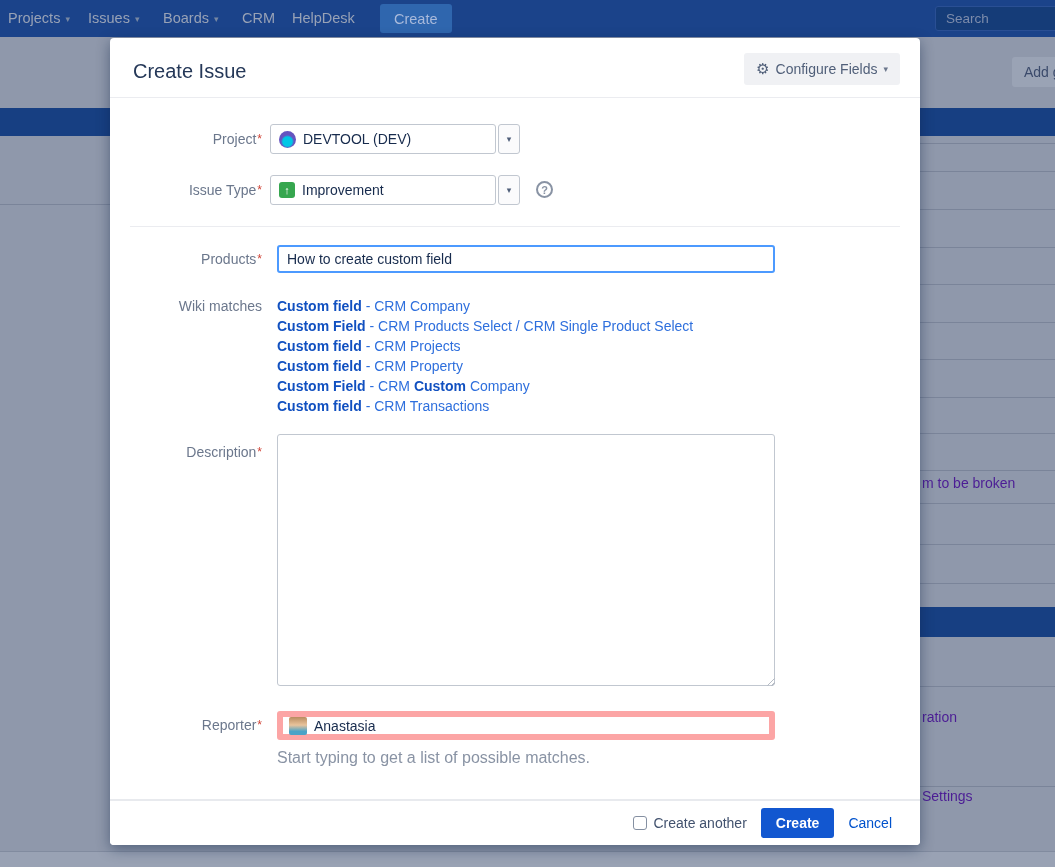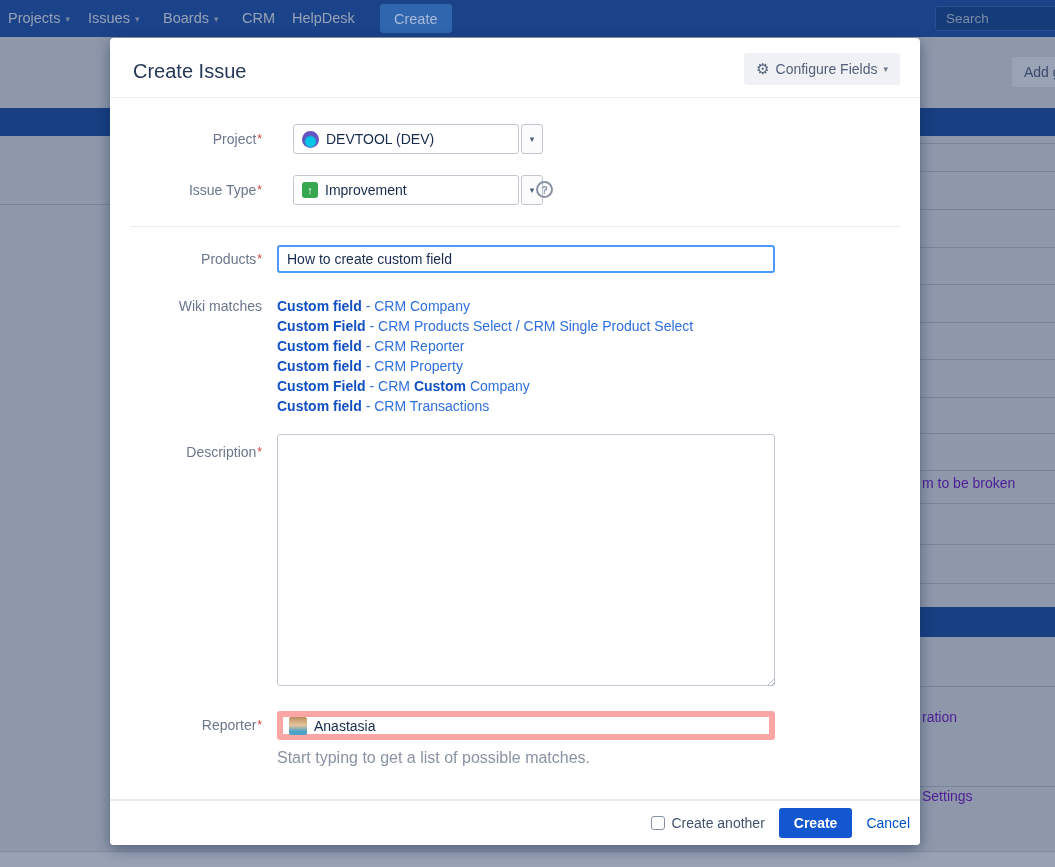--- a/index.html
+++ b/index.html
@@ -35,21 +35,21 @@
   #configure-btn { position:absolute; right:20px; top:15px; height:32px; padding:0 12px;
     background:#f0f1f4; border:none; border-radius:3px; color:#505f79; font-size:14px;
     display:inline-flex; align-items:center; gap:6px; font-family:"Liberation Sans", sans-serif; }
   #configure-btn .gear { font-size:15px; }
   #configure-btn .caret { font-size:9px; color:#6b778c; }
   #modal-header-divider { position:absolute; left:0; right:0; top:59px; height:1px; background:#ebecf0; }
 
   .flabel { position:absolute; left:0; width:152px; text-align:right; color:#6b778c; font-size:14px; }
   .req { color:#d04437; font-size:12px; vertical-align:top; margin-left:1px; }
 
-  .select-row { position:absolute; left:175px; display:flex; gap:2px;padding-left:8px; }
+  .select-row { position:absolute; left:152px; display:flex; gap:2px;padding-left:8px; }
   .select-main { width:226px; height:30px; border:1px solid #c1c7d0; border-radius:3px;
     background:#fff; display:flex; align-items:center; gap:7px; padding:0 8px;
     font-size:14px; color:#172b4d; }
   .select-caret-btn { width:22px; height:30px; border:1px solid #c1c7d0; border-radius:3px;
     background:#fbfbfc; color:#505f79; font-size:9px; display:flex; align-items:center;
     justify-content:center; }
   .proj-icon { width:17px; height:17px; border-radius:50%; flex:0 0 17px;
     background:radial-gradient(circle at 50% 62%, #00c7e6 0 34%, #6554c0 48% 100%); }
   .imp-icon { width:16px; height:16px; border-radius:3px; flex:0 0 16px; background:#36a64f;
     color:#fff; font-size:11px; font-weight:bold; display:flex; align-items:center; justify-content:center; }
@@ -77,21 +77,21 @@
 
   #reporter-field { position:absolute; left:167px; top:673px; width:498px; height:29px;
     border:6px solid #fca5a5; border-radius:3px; background:#fff; display:flex;
     align-items:center; gap:7px; padding:0 6px; font-size:14px; color:#172b4d; }
   #reporter-avatar { width:18px; height:18px; border-radius:2px; flex:0 0 18px;
     background:linear-gradient(180deg,#b98c5f 0%, #e9c49c 45%, #4aa3c7 80%); }
   #reporter-help { position:absolute; left:167px; top:711px; color:#8993a4; font-size:16px; }
 
   #modal-footer { position:absolute; left:0; right:0; bottom:0; height:46px;
     border-top:2px solid #e8eaee; display:flex; align-items:center; justify-content:flex-end;
-    gap:10px; padding-right:10px; background:#fff; border-radius:0 0 4px 4px; }
+    gap:10px; padding-right:28px; background:#fff; border-radius:0 0 4px 4px; }
   #create-another-box { width:14px; height:14px; border:1px solid #8590a2; border-radius:3px;
     background:#fff; margin-right:-4px; }
   #create-another-label { color:#42526e; font-size:14px; }
   #create-btn { height:30px; padding:0 15px; background:#1257d0; color:#fff; font-size:14px;
     font-weight:bold; border:none; border-radius:3px; margin-left:4px;
     font-family:"Liberation Sans", sans-serif; }
   #cancel-link { color:#0052cc; font-size:14px; text-decoration:none; margin-left:4px; }
 </style>
 </head>
 <body>
@@ -171,21 +171,21 @@
 
   <div id="section-divider"></div>
 
   <div class="flabel" style="top:207px; height:28px; line-height:28px;"><span>Products</span><span class="req">*</span></div>
   <input id="summary-input" type="text" value="How to create custom field" style="">
 
   <div class="flabel" style="top:258px; height:20px; line-height:20px;">Wiki matches</div>
   <div id="wiki-links">
     <a class="wiki-link" href="#"><span class="wl-b">Custom field</span><span class="wl-r"> - CRM Company</span><span class="wl-b"></span><span class="wl-r"></span></a>
     <a class="wiki-link" href="#"><span class="wl-b">Custom Field</span><span class="wl-r"> - CRM Products Select / CRM Single Product Select</span><span class="wl-b"></span><span class="wl-r"></span></a>
-    <a class="wiki-link" href="#"><span class="wl-b">Custom field</span><span class="wl-r"> - CRM Reporter</span><span class="wl-b"></span><span class="wl-r"></span></a>
+    <a class="wiki-link" href="#"><span class="wl-b">Custom field</span><span class="wl-r"> - CRM Projects</span><span class="wl-b"></span><span class="wl-r"></span></a>
     <a class="wiki-link" href="#"><span class="wl-b">Custom field</span><span class="wl-r"> - CRM Property</span><span class="wl-b"></span><span class="wl-r"></span></a>
     <a class="wiki-link" href="#"><span class="wl-b">Custom Field</span><span class="wl-r"> - CRM </span><span class="wl-b">Custom</span><span class="wl-r"> Company</span></a>
     <a class="wiki-link" href="#"><span class="wl-b">Custom field</span><span class="wl-r"> - CRM Transactions</span><span class="wl-b"></span><span class="wl-r"></span></a>
   </div>
 
   <div class="flabel" style="top:404px; height:20px; line-height:20px;"><span>Description</span><span class="req">*</span></div>
   <textarea id="description-textarea" style=""></textarea>
   <div id="resize-handle"></div>
 
   <div class="flabel" style="top:673px; height:29px; line-height:29px;"><span>Reporter</span><span class="req">*</span></div>

